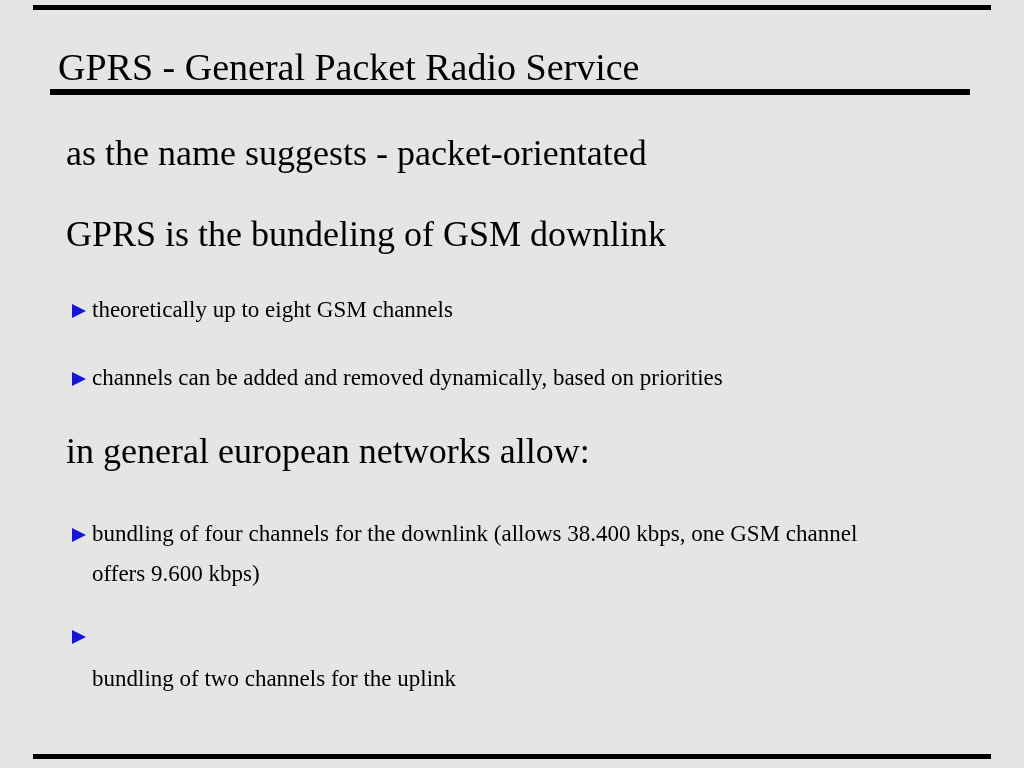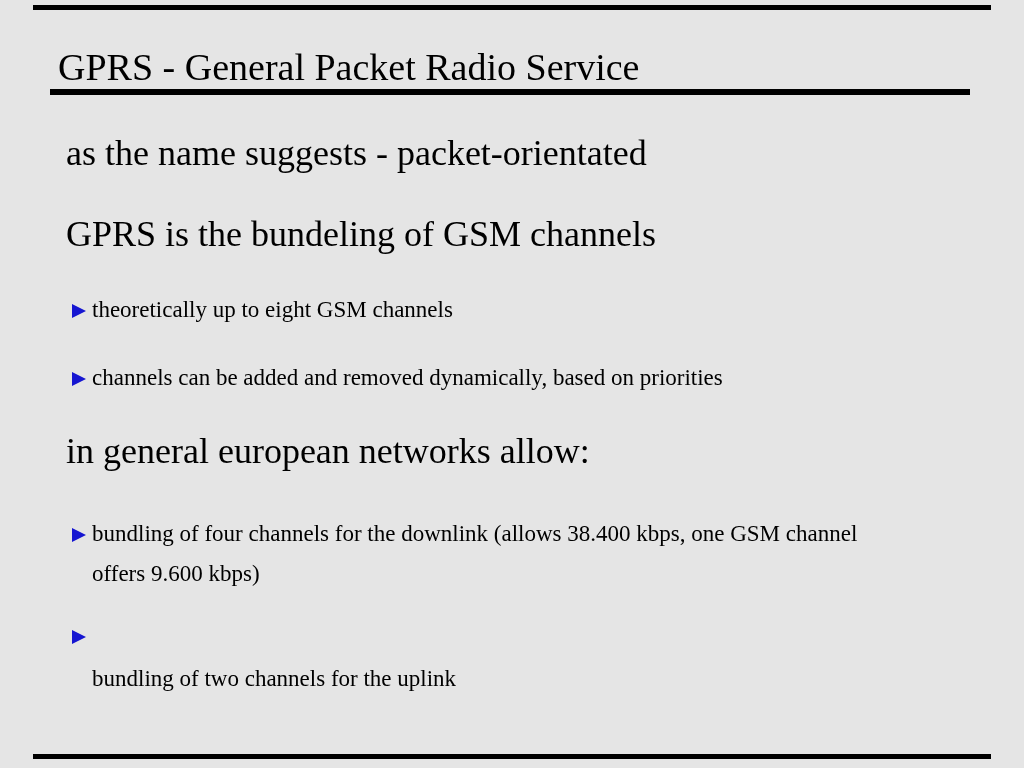--- a/index.html
+++ b/index.html
@@ -75,21 +75,21 @@
 <div class="slide">
 
   <div class="rule top-rule"></div>
 
   <h1 class="title">GPRS - General Packet Radio Service</h1>
 
   <div class="rule title-underline"></div>
 
   <div class="statement s1">as the name suggests - packet-orientated</div>
 
-  <div class="statement s2">GPRS is the bundeling of GSM channels</div>
+  <div class="statement s2">GPRS is the bundeling of GSM downlink</div>
 
   <span class="tri t1"></span>
   <div class="b-text b1">theoretically up to eight GSM channels</div>
 
   <span class="tri t2"></span>
   <div class="b-text b2">channels can be added and removed dynamically, based on priorities</div>
 
   <div class="statement s3">in general european networks allow:</div>
 
   <span class="tri t3"></span>

